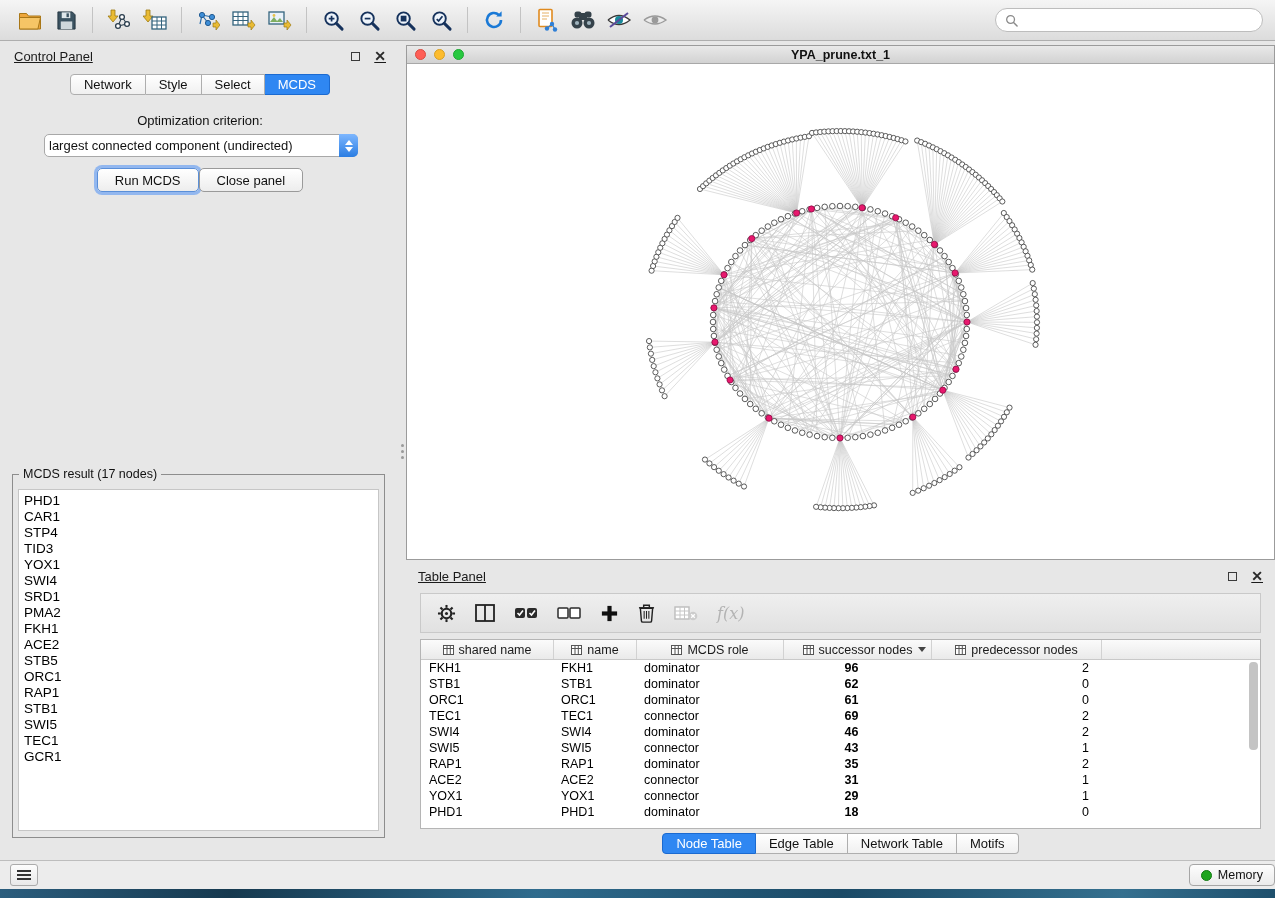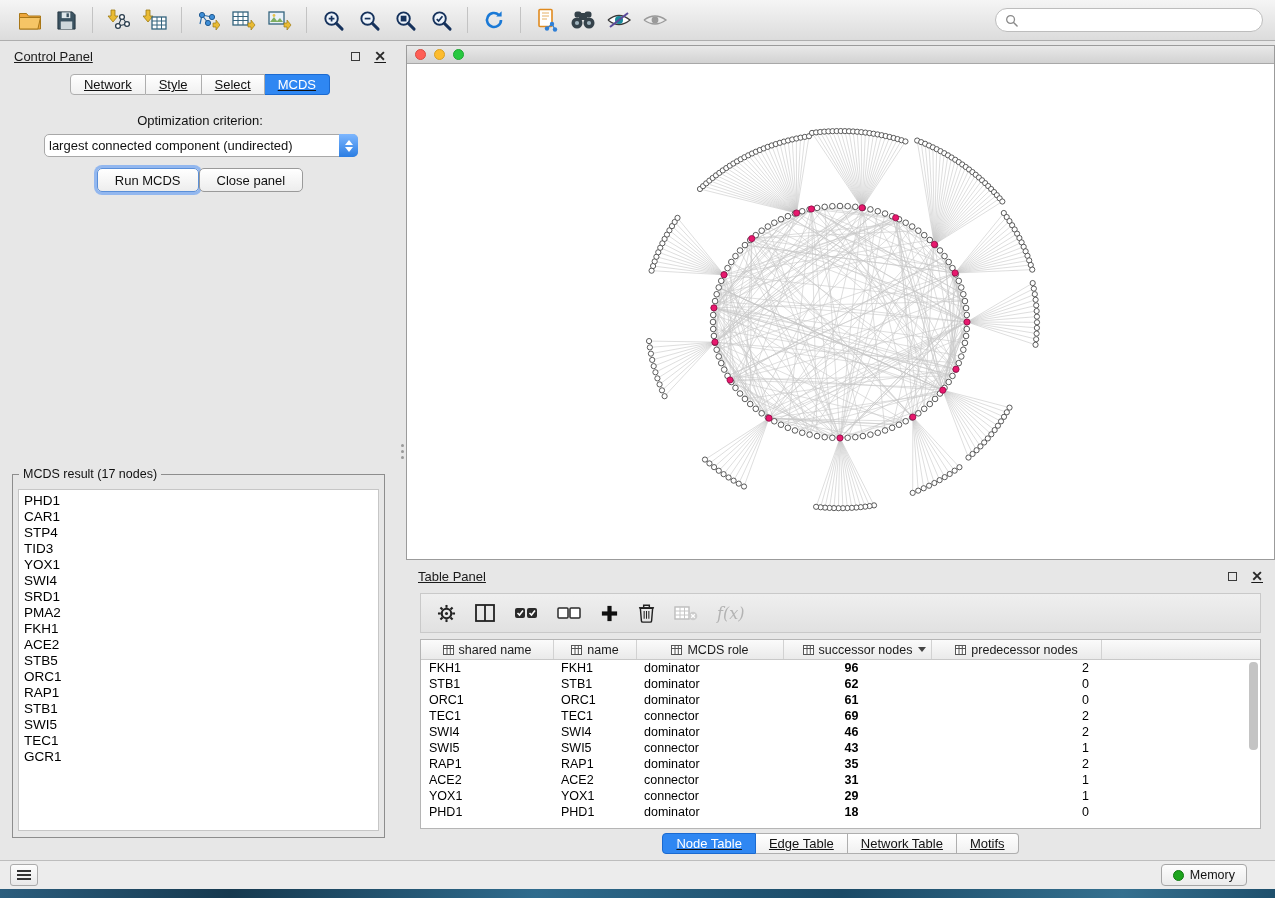--- a/index.html
+++ b/index.html
@@ -16,21 +16,21 @@
   #toolbar-search { margin-left:auto; width:268px; height:24px; background:#fff; border:1px solid #bdbdbd;
     border-radius:13px; display:flex; align-items:center; padding:0 9px; }
   #toolbar-search input { border:none; outline:none; flex:1; font-size:12px; background:transparent; margin-left:5px; font-family:"Liberation Sans",sans-serif; }
 
   
   #control-panel { position:absolute; left:2px; top:45px; width:396px; height:813px; }
   .panel-title-row { height:22px; display:flex; align-items:center; padding:0 12px; font-size:13px; color:#1a1a1a;text-decoration:underline; }
   .panel-win-btns { margin-left:auto; display:flex; align-items:center; gap:14px; }
   .float-box { width:9px; height:9px; border:1.5px solid #3a3a3a; display:inline-block; }
   .close-x { font-size:14px; font-weight:bold; color:#2a2a2a; line-height:1; }
-  .seg-row { display:flex; justify-content:center;text-decoration:underline; }
+  .seg-row { display:flex; justify-content:center; }
   .seg { height:21px; font-size:13px; padding:0 13px; display:flex; align-items:center;
     background:linear-gradient(#ffffff,#f0f0f0); border:1px solid #aeaeae; border-left:none; color:#111; }
   .seg:first-child { border-left:1px solid #aeaeae; border-radius:4px 0 0 4px; }
   .seg:last-child { border-radius:0 4px 4px 0;text-align:right; }
   .seg.sel { background:#2f87f2; border-color:#1b6ad0; color:#fff; }
   #cp-tabs { position:absolute; top:29px; left:0; width:100%; }
   #opt-label { position:absolute; top:68px; width:100%; text-align:center; font-size:13px; }
   #criterion-select { position:absolute; top:89px; left:42px; width:314px; height:23px; background:#fff;
     border:1px solid #a8a8a8; border-radius:5px; display:flex; align-items:center; }
   #criterion-select .val { flex:1; font-size:13px; padding-left:4px; white-space:nowrap; overflow:hidden; }
@@ -79,21 +79,21 @@
   .c0{width:133px; padding-left:8px;} .c1{width:83px; padding-left:7px;} .c2{width:147px; padding-left:7px;}
   .c3{width:148px; text-align:center; padding-right:13px;font-weight:bold;} .c4{width:170px; text-align:right; padding-right:13px;} .cf{flex:1;}
   #tp-scroll { position:absolute; right:2px; top:22px; width:9px; height:88px; background:#c4c4c4; border-radius:4px; }
   #tp-tabs { position:absolute; bottom:3px; left:0; right:0; display:flex; justify-content:center; }
 
   
   #status-bar { position:absolute; left:0; top:860px; width:1275px; height:29px; background:#ececec; border-top:1px solid #bdbdbd; display:flex; align-items:center; }
   #burger-btn { width:28px; height:22px; margin-left:10px; border:1px solid #ababab; border-radius:3px;
     background:linear-gradient(#fdfdfd,#e9e9e9); display:flex; flex-direction:column; align-items:center; justify-content:center; gap:2.5px; }
   #burger-btn i { width:14px; height:1.8px; background:#333; }
-  #memory-btn { margin-left:auto; margin-right:28px; height:22px; padding:0 11px; border:1px solid #a6a6a6; border-radius:4px;
+  #memory-btn { margin-left:auto; margin-right:0; height:22px; padding:0 11px; border:1px solid #a6a6a6; border-radius:4px;
     background:linear-gradient(#fdfdfd,#ebebeb); display:flex; align-items:center; gap:6px; font-size:12.5px; color:#111; }
   #memory-dot { width:11px; height:11px; border-radius:50%; background:#1ea51e; border:1px solid #137a13; }
 
   #wallpaper-strip { position:absolute; left:0; top:889px; width:1275px; height:9px;
     background:linear-gradient(90deg,#2b5d7d,#16394f 18%,#2f6b8d 42%,#1b4a66 66%,#35708f 88%,#1e4f6c); }
 </style>
 </head>
 <body>
 
 <div id="toolbar">
@@ -321,20 +321,21 @@
     <i></i>
     <i></i>
     <i></i>
   </div>
 
 <div id="network-window">
   <div class="nw-titlebar">
     <span class="tl r"></span>
     <span class="tl y"></span>
     <span class="tl g"></span>
+    <span class="nw-title">YPA_prune.txt_1</span>
   </div>
   <div id="network-canvas">
     <svg width="867" height="495" viewBox="0 0 867 495">
         <g stroke="#9a9a9a" stroke-width="0.6" opacity="0.55">
           <line x1="389.56344179764" y1="148.99565598883464" x2="292.9928573250636" y2="124.99321445881043"></line>
           <line x1="389.56344179764" y1="148.99565598883464" x2="296.05889658560716" y2="122.14291107353714"></line>
           <line x1="389.56344179764" y1="148.99565598883464" x2="299.1892165427955" y2="119.35637954421185"></line>
           <line x1="389.56344179764" y1="148.99565598883464" x2="302.38234781203505" y2="116.63492787977756"></line>
           <line x1="389.56344179764" y1="148.99565598883464" x2="305.6367915248535" y2="113.97983354043077"></line>
           <line x1="389.56344179764" y1="148.99565598883464" x2="308.95102003247456" y2="111.39234283797668"></line>

